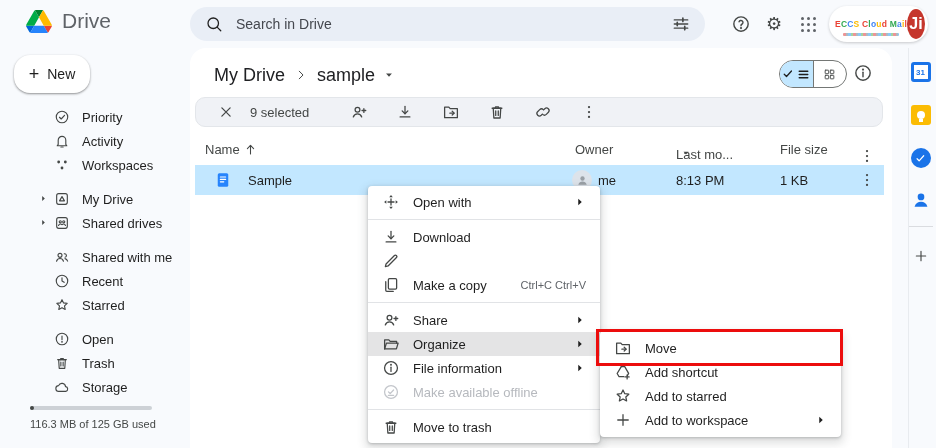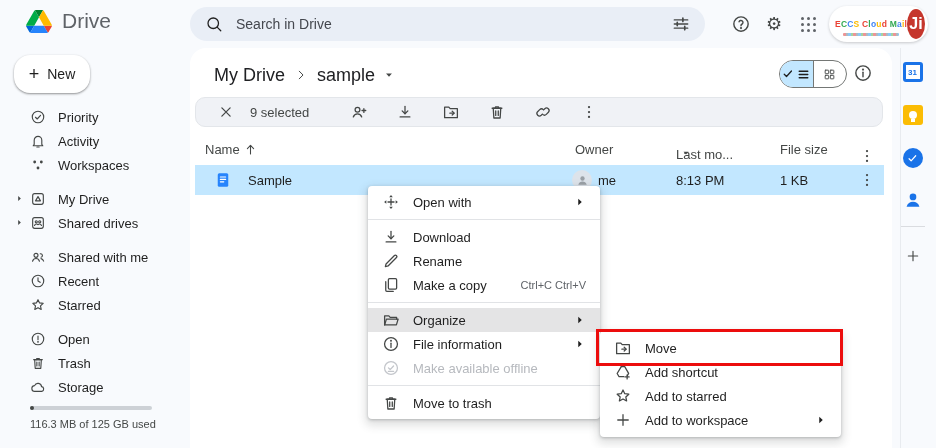--- a/index.html
+++ b/index.html
@@ -27,33 +27,33 @@
       background:repeating-linear-gradient(90deg,#e57373 0 3px,#90a4ae 3px 5px,#64b5f6 5px 8px,#81c784 8px 10px); }
   .avatar { width:30px; height:30px; border-radius:50%; background:#c5362c; color:#fff; font-size:16px;
             font-weight:bold; display:flex; align-items:center; justify-content:center; }
 
   
   .sidebar { position:absolute; left:0; top:48px; width:190px; bottom:0; }
   .new-btn { position:absolute; left:14px; top:7px; width:76px; height:38px; background:#fff; border-radius:16px;
              box-shadow:0 1px 2px rgba(0,0,0,.3),0 1px 3px rgba(0,0,0,.15); display:flex; align-items:center;
              justify-content:center; gap:8px; font-size:14px; color:#1f1f1f; }
   .new-plus { font-size:18px; color:#1f1f1f; line-height:1; }
-  .nav { position:absolute; left:0; top:57px; right:0; }
+  .nav { position:absolute; left:0; top:57px; right:0;padding-left:24px; }
   .nav-section + .nav-section { margin-top:10px; }
   .nav-item { height:24px; display:flex; align-items:center; padding-left:30px; position:relative;
               font-size:13px; color:#1f1f1f; gap:6px; }
   .nav-item .expander { position:absolute; left:15px; top:7px; width:9px; height:9px; color:#444746; display:flex; }
   .nav-ic { width:16px; height:16px; display:flex; color:#444746; flex:none; }
   .nav-label { padding-left:6px; white-space:nowrap; }
   .storage-bar { position:absolute; left:30px; top:358px; width:122px; height:4px; border-radius:2px; background:#cdd1d6; }
   .storage-fill { height:4px; width:4px; border-radius:2px; background:#444746; }
   .storage-text { position:absolute; left:30px; top:370px; font-size:11px; color:#444746; white-space:nowrap; }
 
   
-  .rail { position:absolute; right:12px; top:48px; width:24px; bottom:0; border-left:1px solid #e8ebef; }
+  .rail { position:absolute; right:4px; top:48px; width:24px; bottom:0; border-left:1px solid #e8ebef; }
   .rail-item { position:absolute; left:50%; transform:translateX(-50%); }
   .cal-icon { top:14px; width:20px; height:20px; border:3px solid #1a73e8; border-radius:3px; background:#fff;
               display:flex; align-items:center; justify-content:center; font-size:8px; font-weight:bold; color:#1a73e8; }
   .keep-icon { top:57px; width:20px; height:20px; border-radius:3px; background:#fbbc04; position:absolute;
                display:flex; align-items:center; justify-content:center; }
   .keep-bulb { width:8px; height:8px; border-radius:50%; background:#fff; position:relative; }
   .keep-bulb:after { content:""; position:absolute; left:2px; top:8px; width:4px; height:3px; background:#fff; }
   .tasks-icon { top:100px; width:20px; height:20px; border-radius:50%; background:#1a73e8; color:#fff;
                 display:flex; align-items:center; justify-content:center; }
   .contacts-icon { top:142px; width:20px; height:20px; color:#1a73e8; display:flex; }
@@ -536,33 +536,47 @@
           </svg>
         </span>
         <span class="mi-label">Download</span>
       </div>
       <div class="menu-item">
         <span class="mi-icon">
           <svg viewBox="0 0 24 24" fill="none" stroke="currentColor" stroke-width="1.7" stroke-linecap="round" stroke-linejoin="round" style="width:100%;height:100%">
             <path d="M4.5 19.5l.9-3.6L16.6 4.7a1.8 1.8 0 0 1 2.5 0l.2.2a1.8 1.8 0 0 1 0 2.5L8.1 18.6z"></path>
           </svg>
         </span>
-        <span class="mi-label">Rename</span>
       </div>
       <div class="menu-item">
         <span class="mi-icon">
           <svg viewBox="0 0 24 24" fill="none" stroke="currentColor" stroke-width="1.7" stroke-linecap="round" stroke-linejoin="round" style="width:100%;height:100%">
             <rect x="8.5" y="3.5" width="11" height="14" rx="1.5"></rect>
             <path d="M5 7.5V19a1.5 1.5 0 0 0 1.5 1.5H15"></path>
           </svg>
         </span>
         <span class="mi-label">Make a copy</span>
         <span class="mi-shortcut">Ctrl+C Ctrl+V</span>
       </div>
       <div class="menu-divider"></div>
+      <div class="menu-item">
+        <span class="mi-icon">
+          <svg viewBox="0 0 24 24" fill="none" stroke="currentColor" stroke-width="1.7" stroke-linecap="round" stroke-linejoin="round" style="width:100%;height:100%">
+            <circle cx="10" cy="9" r="3.2"></circle>
+            <path d="M4.4 18.6c.8-2.6 3-4.1 5.6-4.1s4.8 1.5 5.6 4.1"></path>
+            <path d="M18.5 7.5v5M16 10h5"></path>
+          </svg>
+        </span>
+        <span class="mi-label">Share</span>
+        <span class="mi-arrow">
+          <svg viewBox="0 0 24 24" fill="none" stroke="currentColor" stroke-width="1.7" stroke-linecap="round" stroke-linejoin="round" style="width:100%;height:100%">
+            <path d="M8.5 5.5L15.5 12l-7 6.5z" fill="currentColor" stroke="none"></path>
+          </svg>
+        </span>
+      </div>
       <div class="menu-item highlight">
         <span class="mi-icon">
           <svg viewBox="0 0 24 24" fill="none" stroke="currentColor" stroke-width="1.7" stroke-linecap="round" stroke-linejoin="round" style="width:100%;height:100%">
             <path d="M3.5 18.5v-12h5.6l1.8 2h8.6v2.3"></path>
             <path d="M5.9 10.8h15.6l-2.3 7.7H3.5z"></path>
           </svg>
         </span>
         <span class="mi-label">Organize</span>
         <span class="mi-arrow">
           <svg viewBox="0 0 24 24" fill="none" stroke="currentColor" stroke-width="1.7" stroke-linecap="round" stroke-linejoin="round" style="width:100%;height:100%">

